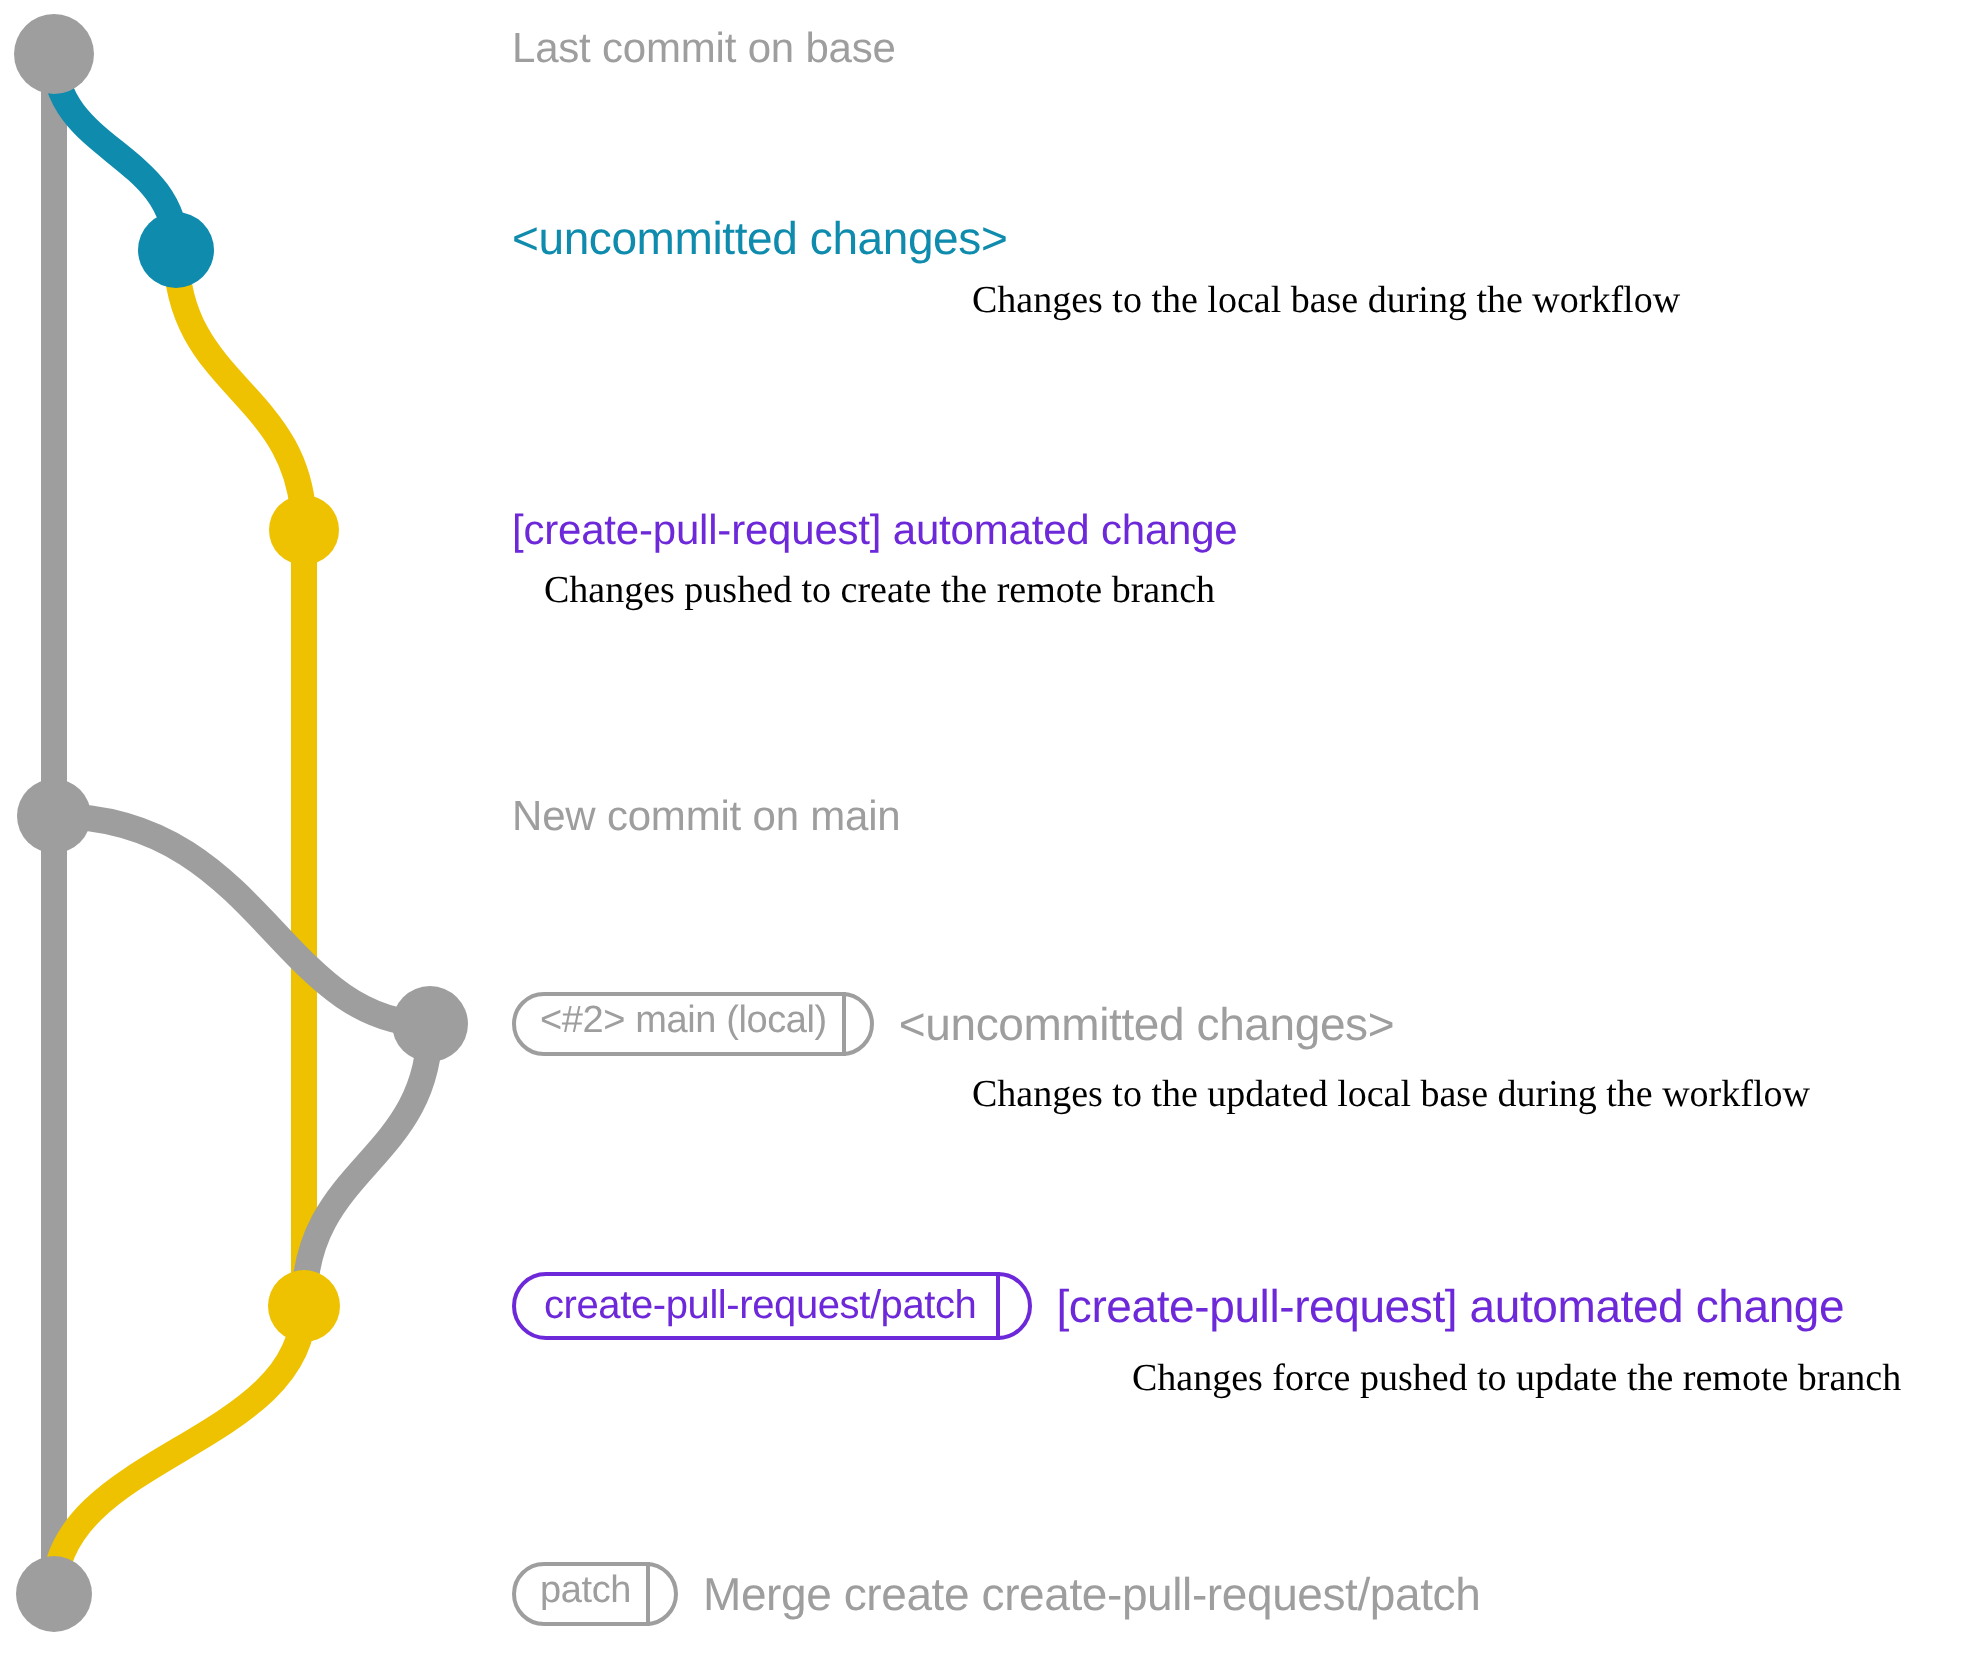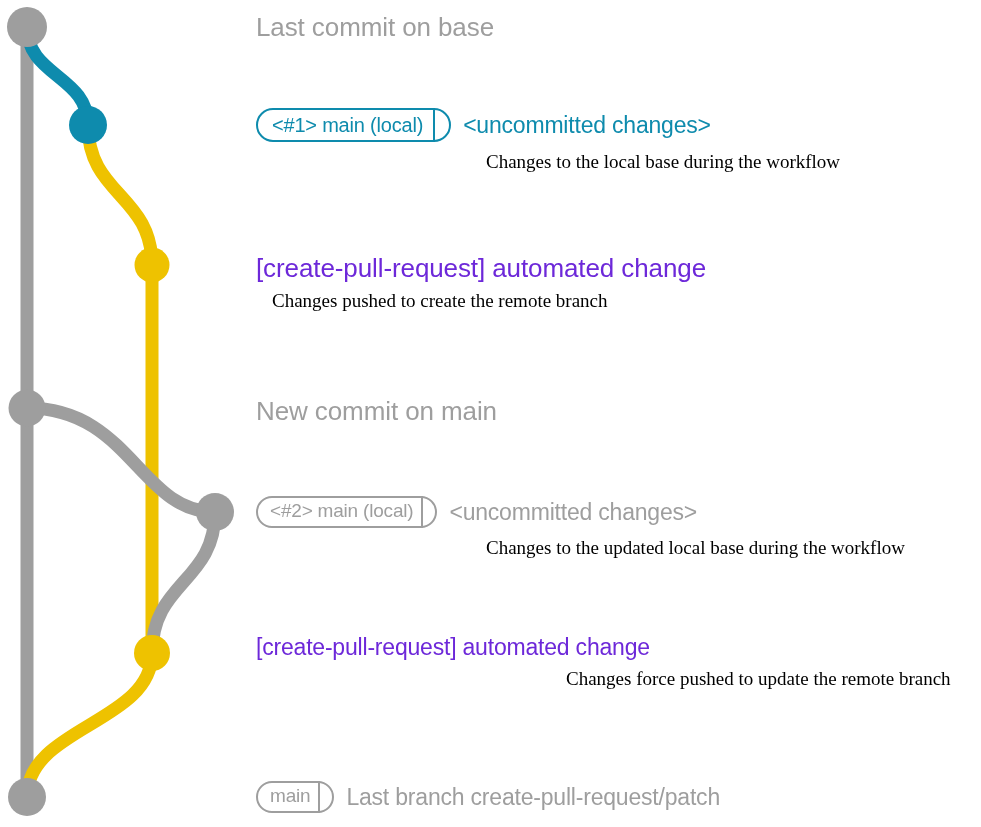--- a/index.html
+++ b/index.html
@@ -78,21 +78,21 @@
   
   .headline {
     font-size: 23px;
     line-height: 1;
     letter-spacing: -0.2px;
     white-space: nowrap;
   }
 
   
   .plain-title {
-    font-size: 26px;
+    font-size: 21px;
     line-height: 1;
     letter-spacing: -0.1px;
     white-space: nowrap;
   }
 
   
   .subtext {
     font-family: "Liberation Serif", serif;
     font-size: 19px;
     line-height: 1;
@@ -143,21 +143,20 @@
 <div class="rows">
 
   <div class="row" style="top:14px; left:256px;">
     <div class="row-head">
       <span class="plain-title c-gray">Last commit on base</span>
     </div>
   </div>
 
   <div class="row" style="top:108px; left:256px;">
     <div class="row-head">
-      <span class="tag c-teal">&lt;#1&gt; main (local)</span>
       <span class="headline c-teal">&lt;uncommitted changes&gt;</span>
     </div>
     <div class="subtext" style="margin-left:230px;">Changes to the local base during the workflow</div>
   </div>
 
   <div class="row" style="top:255px; left:256px;">
     <div class="row-head">
       <span class="plain-title c-yellow">[create-pull-request] automated change</span>
     </div>
     <div class="subtext" style="margin-left:16px;">Changes pushed to create the remote branch</div>
@@ -172,25 +171,26 @@
   <div class="row" style="top:496px; left:256px;">
     <div class="row-head">
       <span class="tag small c-gray">&lt;#2&gt; main (local)</span>
       <span class="headline c-gray">&lt;uncommitted changes&gt;</span>
     </div>
     <div class="subtext" style="margin-left:230px;">Changes to the updated local base during the workflow</div>
   </div>
 
   <div class="row" style="top:636px; left:256px;">
     <div class="row-head">
+      <span class="tag c-yellow">create-pull-request/patch</span>
       <span class="headline c-yellow">[create-pull-request] automated change</span>
     </div>
     <div class="subtext" style="margin-left:310px;">Changes force pushed to update the remote branch</div>
   </div>
 
   <div class="row" style="top:781px; left:256px;">
     <div class="row-head">
-      <span class="tag small c-gray">main</span>
-      <span class="headline c-gray">Last branch create-pull-request/patch</span>
+      <span class="tag small c-gray">patch</span>
+      <span class="headline c-gray">Merge create create-pull-request/patch</span>
     </div>
   </div>
 
 </div>
 
 </body></html>

